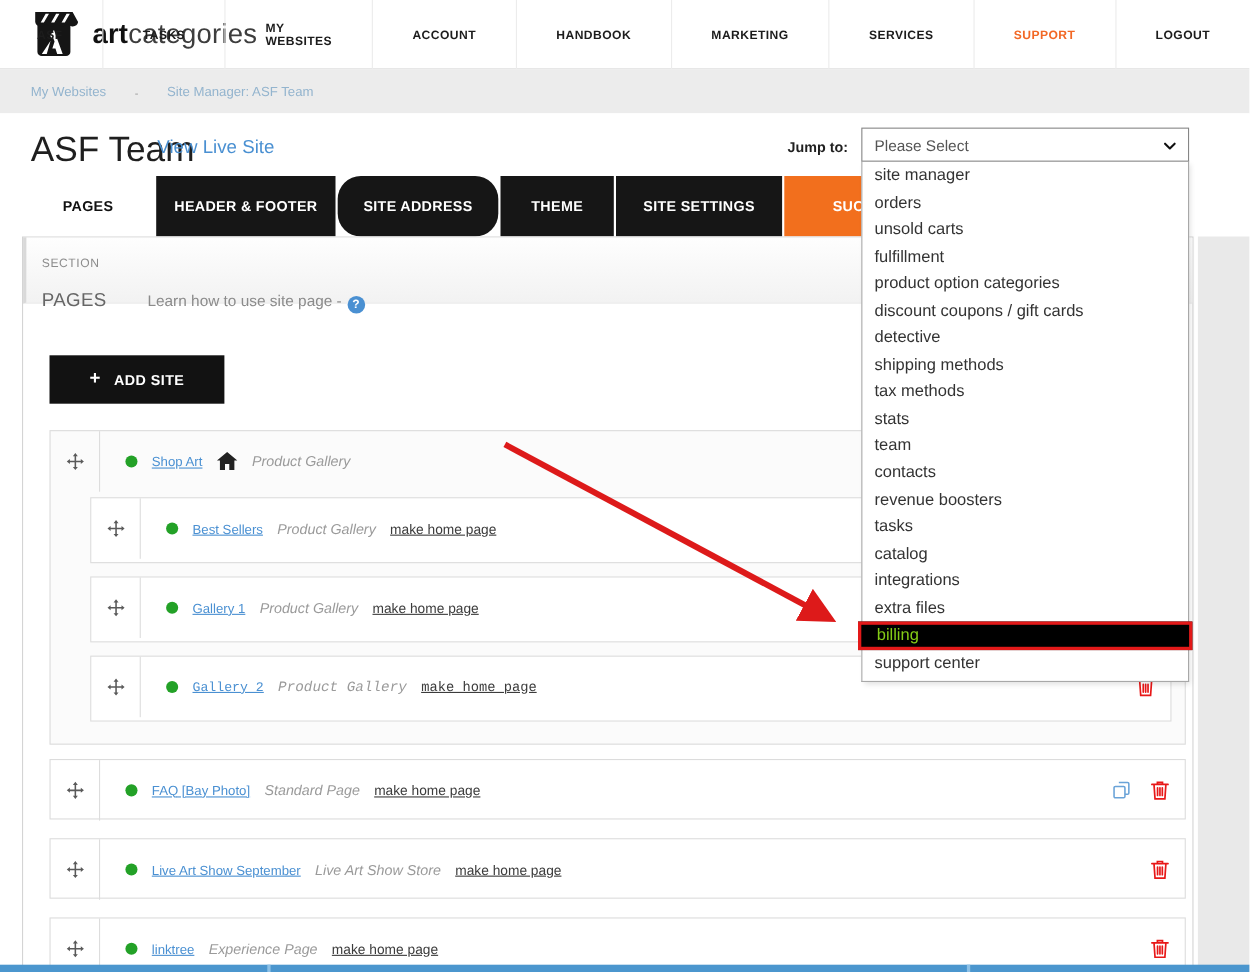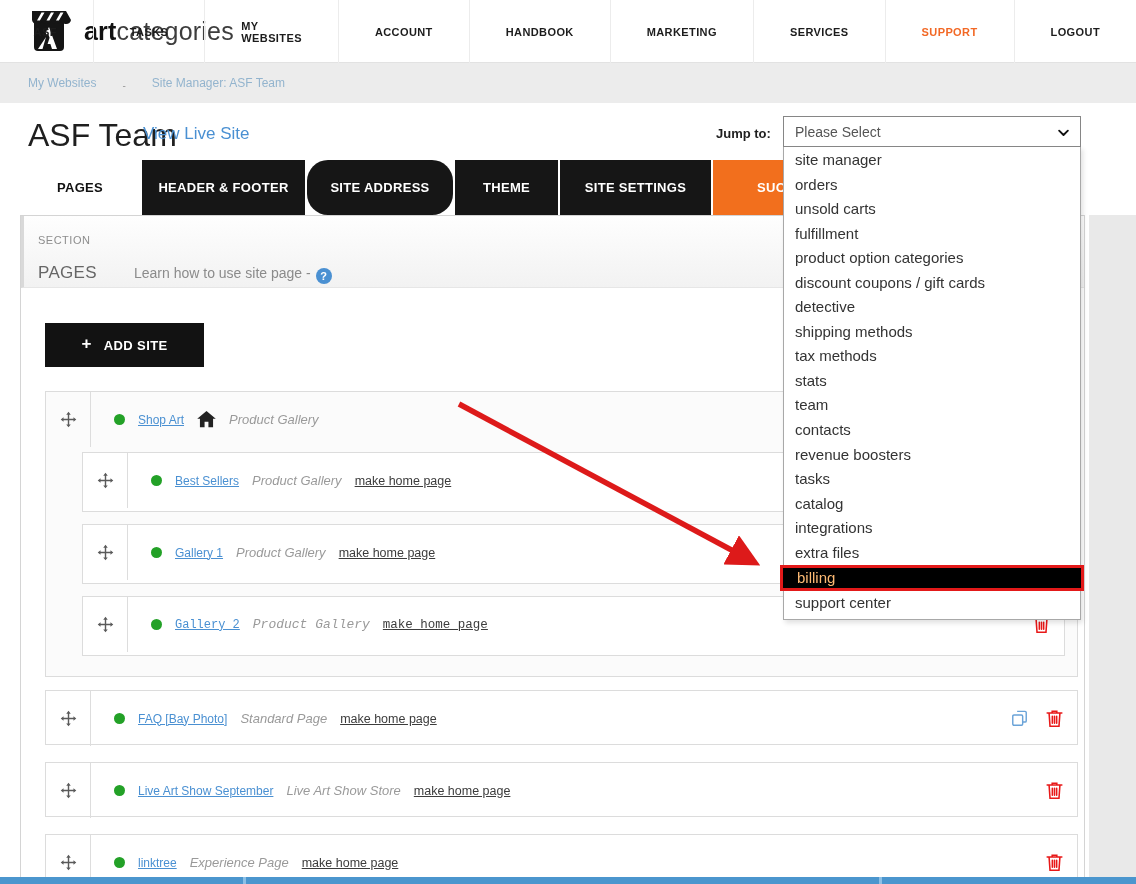--- a/index.html
+++ b/index.html
@@ -42,21 +42,21 @@
   .tab { height:55px; display:flex; align-items:center; justify-content:center; background:#161616;
          color:#fff; font-size:13px; font-weight:700; letter-spacing:.3px; cursor:pointer; }
   .tab.active { background:#fff; color:#111; }
   .tab.orange { background:#f26f1d; }
   .t0{width:120px;} .t1{width:163px;} .t2{width:146px;border-radius:21px;} .t3{width:103px;} .t4{width:151px;} .t5{width:153px;}
 
   
   .panel { position:absolute; left:20px; top:215px; width:1065px; height:669px; background:#fff;
            border:1px solid #d4d4d4; }
   .gray-strip { position:absolute; left:1089px; top:215px; width:47px; height:669px; background:#e9e9e9; }
-  .section-head { position:absolute; left:0; top:0; width:100%; height:72px;
+  .section-head { position:absolute; left:0; top:0; width:100%; height:60px;
                   background:linear-gradient(#fefefe,#f2f2f2); border-bottom:1px solid #e6e6e6;
                   border-left:3px solid #d9d9d9; }
   .section-eyebrow { position:absolute; left:14px; top:18px; font-size:11px; color:#8d8d8d; letter-spacing:.5px; }
   .section-title { position:absolute; left:14px; top:47px; font-size:17px; color:#666; letter-spacing:.3px; }
   .section-help { position:absolute; left:110px; top:49px; font-size:14px; color:#8b8b8b; }
   .q-icon { display:inline-block; width:16px; height:16px; border-radius:50%; background:#4a90d2;
             color:#fff; font-size:11px; font-weight:700; text-align:center; line-height:16px;
             margin-left:5px; vertical-align:-2px; cursor:pointer; }
 
   .add-btn { position:absolute; left:24px; top:107px; width:159px; height:44px; background:#121212;
@@ -82,21 +82,21 @@
               border:1px solid #dcdcdc; }
   .row-icons { position:absolute; right:14px; top:0; height:100%; display:flex; align-items:center; gap:17px; }
   .icon-btn { background:none; border:none; cursor:pointer; padding:0; line-height:0; }
 
   
   .dropdown { position:absolute; left:783px; top:146px; width:298px; background:#fff;
               border:1px solid #a8a8a8; border-top:none; padding:2px 0 3px 0; z-index:10;
               box-shadow:2px 3px 5px rgba(0,0,0,.12); }
   .opt { height:24.55px; line-height:24.55px; padding-left:11px; font-size:15px; color:#333;
          cursor:pointer; white-space:nowrap; overflow:hidden; }
-  .opt.hl { height:26px; line-height:20px; background:#000; color:#fdba74;
+  .opt.hl { height:26px; line-height:20px; background:#000; color:#84cc16;
             border:3px solid #e31919; margin:0 -4px; padding-left:14px; }
 
   
   .arrow-overlay { position:absolute; left:0; top:0; width:1136px; height:884px;
                    pointer-events:none; z-index:9; }
   .bottombar { position:absolute; left:0; top:877px; width:1136px; height:7px; background:#4b96ce; z-index:15; }
   .bottombar .seg { position:absolute; top:0; width:3px; height:7px; background:#8cc0e6; }
   svg { display:block; }
 </style>
 </head>

